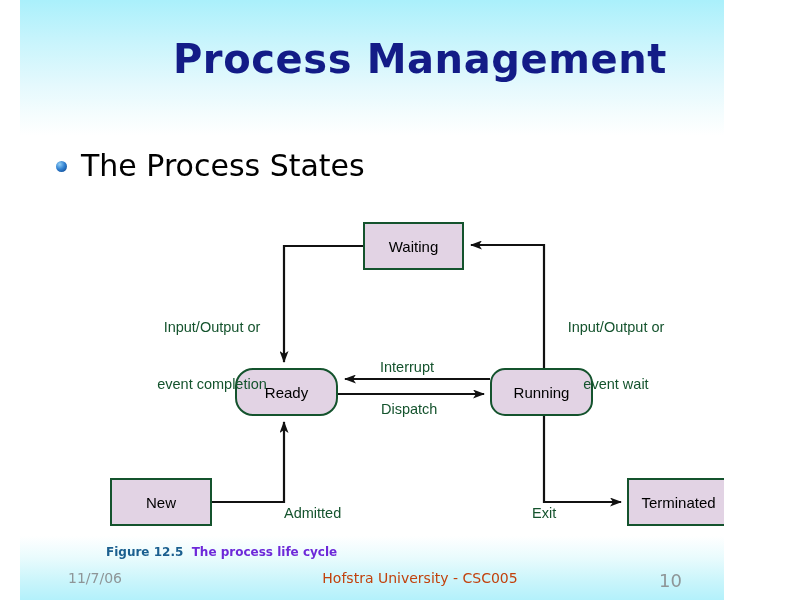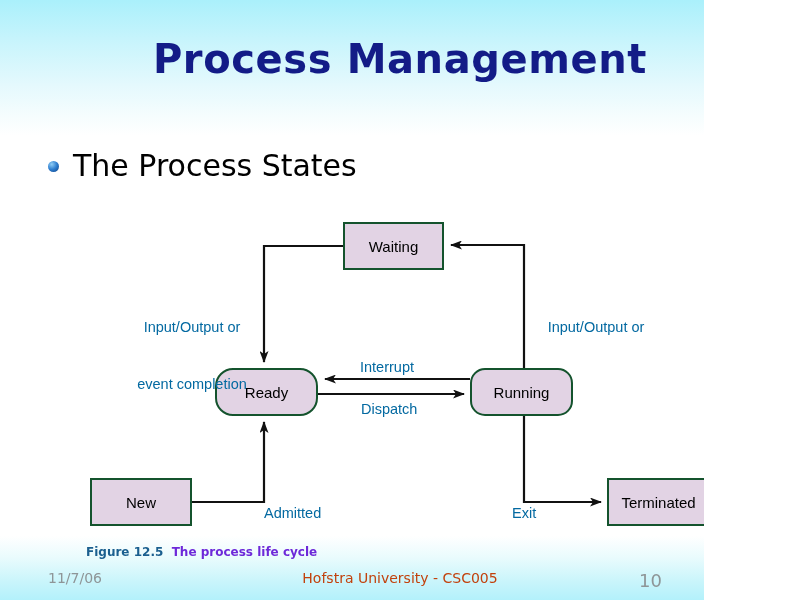--- a/index.html
+++ b/index.html
@@ -7,20 +7,21 @@
     padding: 0;
     background: #ffffff;
   }
   #slide {
     position: relative;
     width: 704px;
     height: 600px;
     overflow: hidden;
     background: #ffffff;
     font-family: "DejaVu Sans", sans-serif;
+    margin-left: 20px;
   }
   
   .bg-top {
     position: absolute;
     left: 0; top: 0;
     width: 800px; height: 136px;
     background: linear-gradient(to bottom, #aaf0fb 0%, #c6f4fc 28%, #e4f9fd 62%, #f6fdfe 86%, #ffffff 100%);
   }
   .bg-bottom {
     position: absolute;
@@ -39,21 +40,21 @@
     font-size: 40px;
     font-weight: bold;
     color: #131c87;
     letter-spacing: 0.6px;
     white-space: nowrap;
   }
 
   
   .bullet-row {
     position: absolute;
-    left: 48px; top: 148px;
+    left: 36px; top: 148px;
     display: flex;
     align-items: center;
     justify-content: flex-end;
   }
   .bullet-dot {
     width: 11px; height: 11px;
     border-radius: 50%;
     background: radial-gradient(circle at 34% 30%, #8fcdf5 0%, #2f7fd0 48%, #0b3f84 100%);
     margin-right: 14px;
     flex: none;
@@ -86,21 +87,21 @@
     font-family: "Liberation Sans", sans-serif;
     font-size: 15px;
     color: #000000;
     pointer-events: auto;
   }
 
   .edge-label {
     position: absolute;
     font-family: "Liberation Sans", sans-serif;
     font-size: 14.5px;
-    color: #0369a1;
+    color: #14532d;
     line-height: 19px;
     white-space: pre;
     pointer-events: none;
   }
 
   
   .figure-caption {
     position: absolute;
     left: 86px; top: 545px;
     font-family: "DejaVu Sans", sans-serif;
@@ -194,20 +195,21 @@
     <span>Terminated</span>
   </div>
 
   <div class="edge-label" style="left:124px; top:280px; width:136px; text-align:center;">
     <div>Input/Output or</div>
     <div>event completion</div>
   </div>
 
   <div class="edge-label" style="left:533px; top:280px; width:126px; text-align:center;">
     <div>Input/Output or</div>
+    <div>event wait</div>
   </div>
 
   <div class="edge-label" style="left:360px; top:358px;">Interrupt</div>
 
   <div class="edge-label" style="left:361px; top:400px;">Dispatch</div>
 
   <div class="edge-label" style="left:264px; top:504px;">Admitted</div>
 
   <div class="edge-label" style="left:512px; top:504px;">Exit</div>
 

